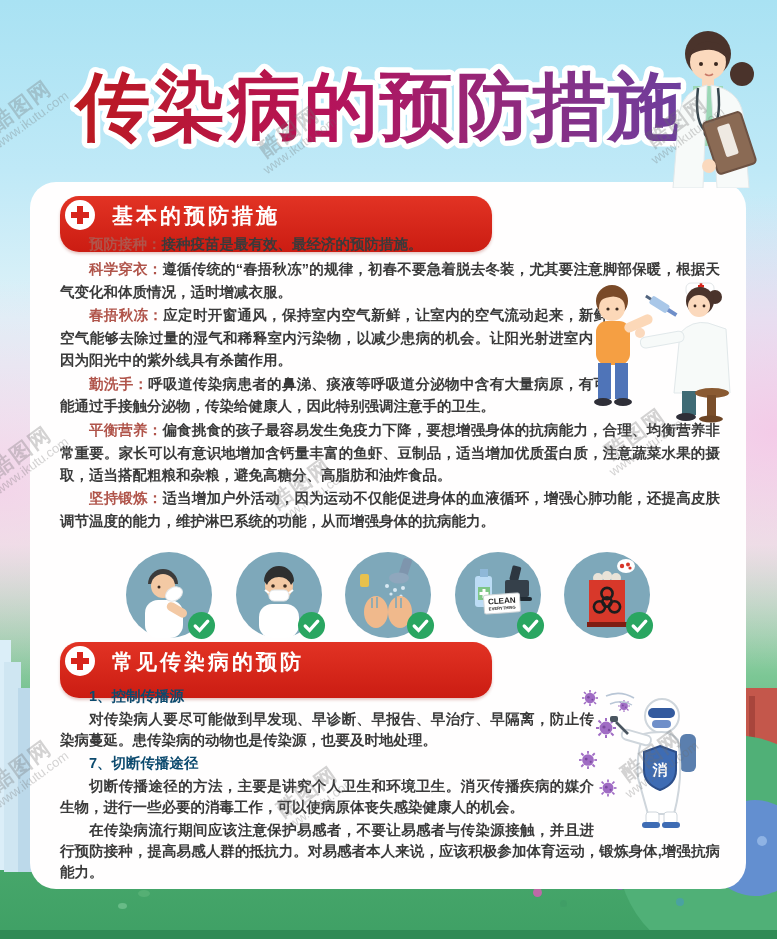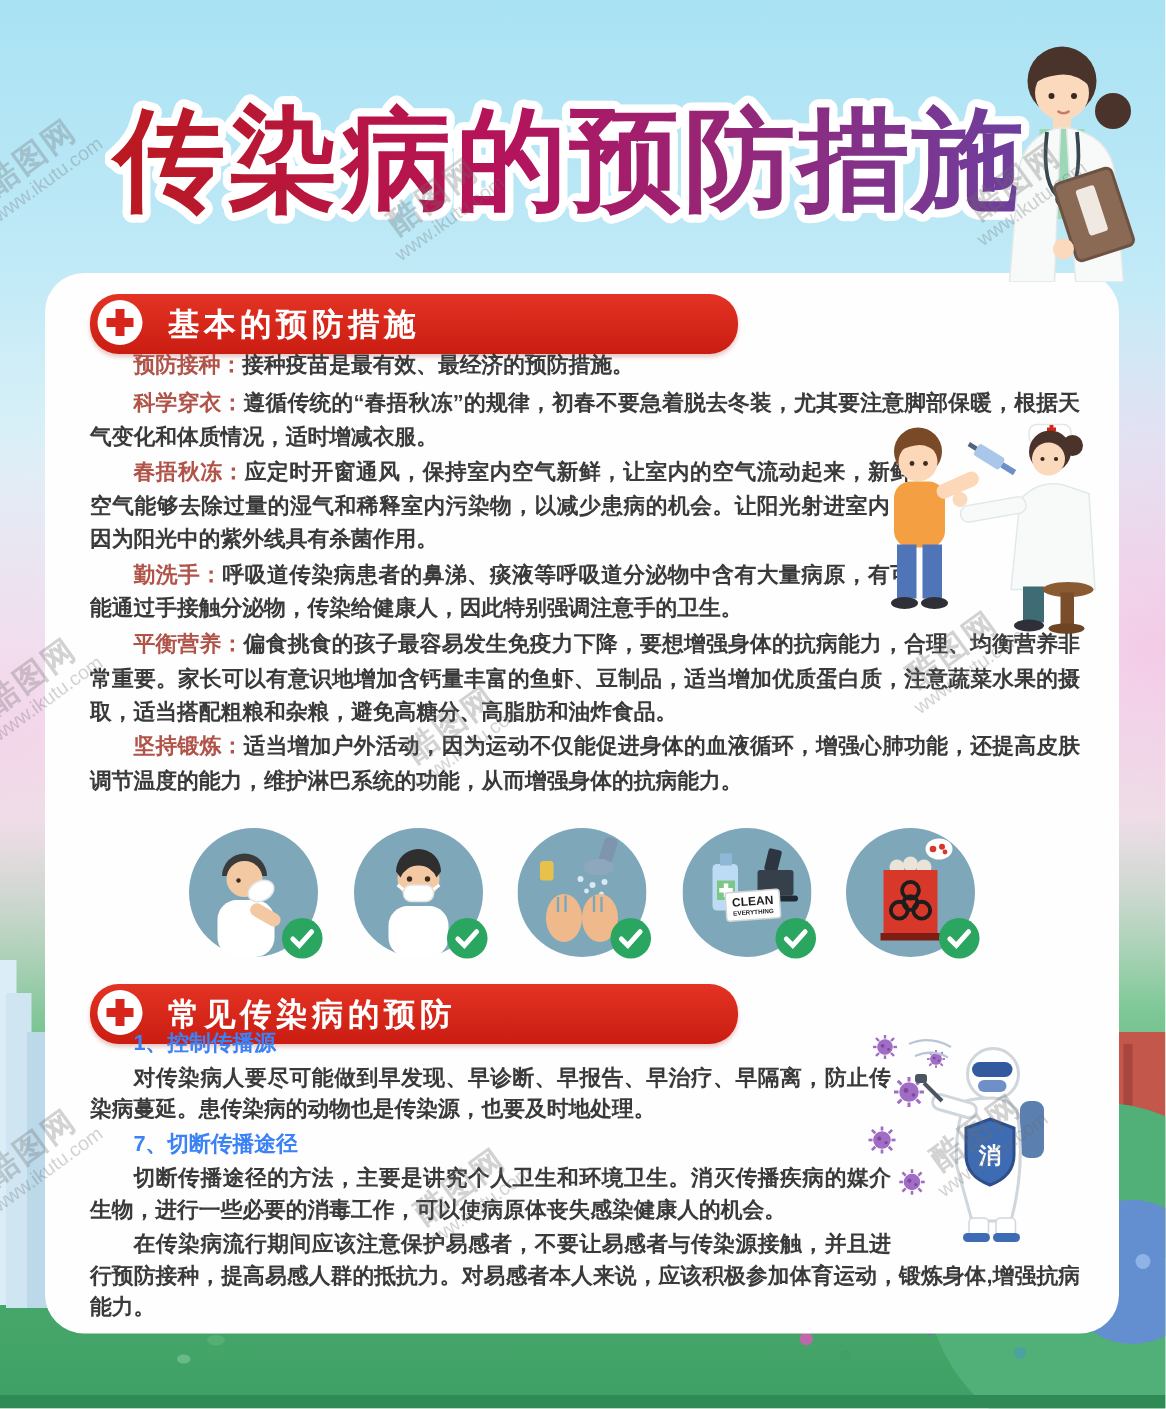--- a/index.html
+++ b/index.html
@@ -22,35 +22,35 @@
   .virus-ball i{position:absolute;border-radius:50%;background:#8fb3e4;}
   .bottom-strip{position:absolute;z-index:1;left:0;bottom:0;width:777px;height:9px;background:#2f8a55;}
   .flower{position:absolute;z-index:2;border-radius:50%;opacity:.85;}
   
   .title-svg{position:absolute;z-index:3;left:70px;top:44px;width:620px;height:116px;}
   .title-svg text{font-family:"Liberation Sans","DejaVu Sans",sans-serif;font-weight:bold;font-size:74px;letter-spacing:2px;}
   
   .nurse{position:absolute;z-index:4;right:0;top:18px;width:132px;height:170px;}
   
   .card{position:absolute;z-index:2;left:30px;top:182px;width:716px;height:707px;background:#fffefe;border-radius:26px;}
-  .banner{position:absolute;left:30px;width:432px;height:40px;border-radius:19px;
+  .banner{position:absolute;left:30px;width:432px;height:56px;border-radius:19px;
     background:linear-gradient(180deg,#e23324,#cb1c12);box-shadow:0 2px 3px rgba(150,30,20,.25);}
   .banner .cross-badge{position:absolute;left:5px;top:4px;width:30px;height:30px;background:#fff;border-radius:50%;}
   .banner .cross-badge::before,.banner .cross-badge::after{content:"";position:absolute;left:50%;top:50%;transform:translate(-50%,-50%);background:#d7251c;}
   .banner .cross-badge::before{width:18px;height:6px;}
   .banner .cross-badge::after{width:6px;height:18px;}
   .banner .btxt{position:absolute;left:52px;top:6px;color:#fff;font-size:21px;font-weight:bold;letter-spacing:3px;}
   .banner1{top:14px;}
-  .banner2{top:474px;}
+  .banner2{top:460px;}
   .content{position:absolute;left:30px;right:26px;color:#3a3a3a;font-weight:600;text-align:justify;}
   .content1{top:52px;font-size:14.5px;line-height:1.5;}
   .content2{top:504px;font-size:14.5px;line-height:1.45;}
   .content p{margin:0 0 2px 0;text-indent:2em;}
   .lbl{color:#b0544a;font-weight:bold;font-family:Liberation Mono, monospace;}
-  .subhead{color:#3b82f6;font-weight:bold;margin:2px 0;}
+  .subhead{color:#0c4a6e;font-weight:bold;margin:2px 0;}
   
   .illu-vax{float:right;width:118px;height:120px;margin:-22px -16px 4px 10px;position:relative;}
   .illu-vax svg{position:absolute;right:-6px;top:-18px;width:168px;height:158px;}
   .illu-dis{float:right;width:130px;height:138px;margin:0 -12px 0 8px;position:relative;}
   .illu-dis svg{position:absolute;right:-12px;top:-4px;width:168px;height:150px;}
   
   .icons-row{position:absolute;left:96px;right:96px;top:370px;height:90px;display:flex;justify-content:space-between;}
   .hicon{position:relative;width:86px;height:86px;}
   .hicon .check{position:absolute;right:-4px;bottom:-2px;width:29px;height:29px;}
   

